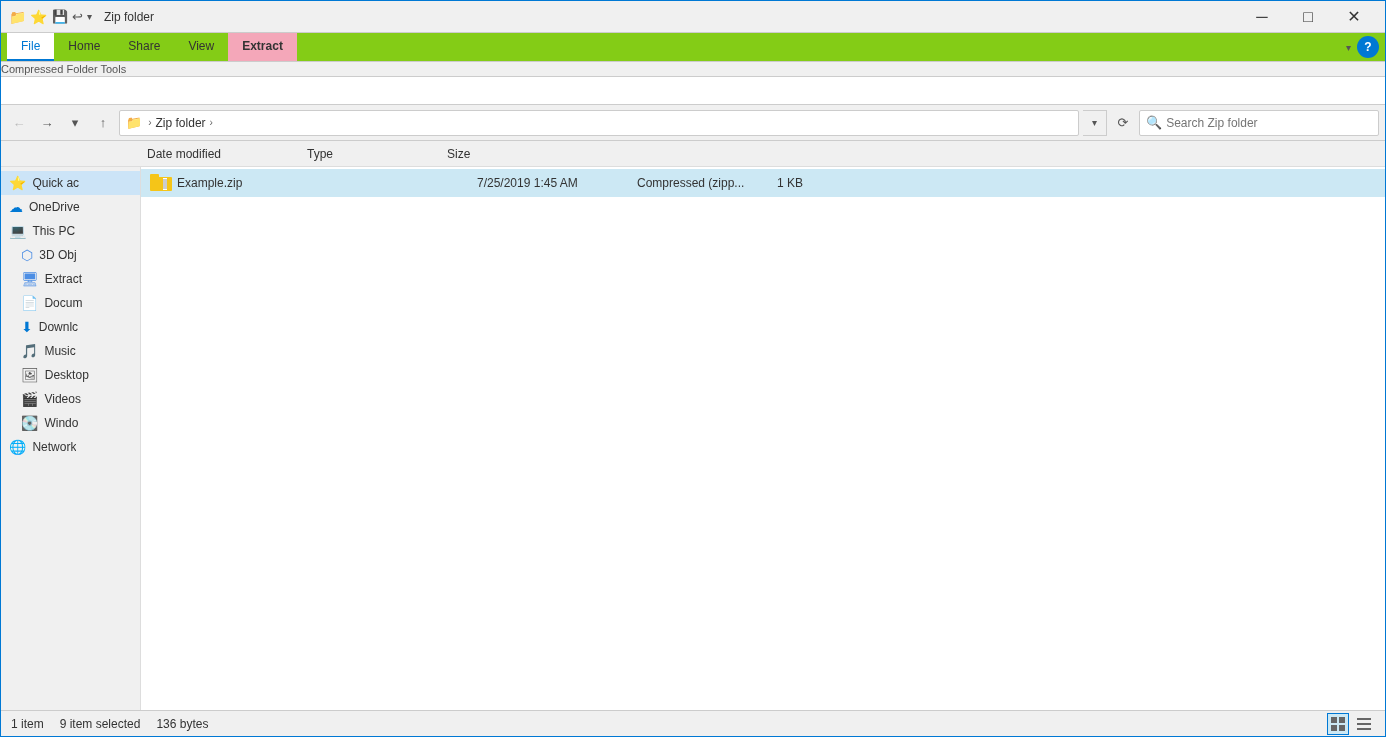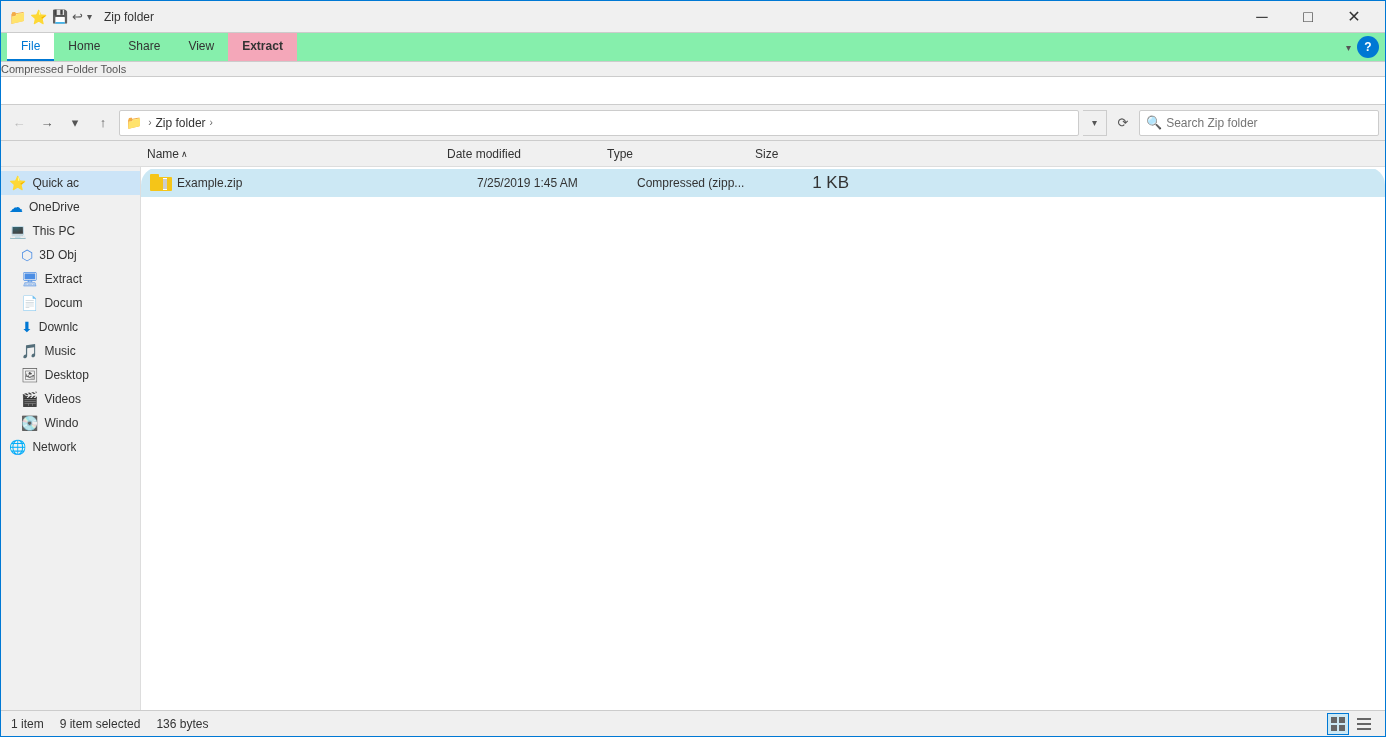--- a/index.html
+++ b/index.html
@@ -23,58 +23,58 @@
     .address-chevron { color: #666; font-size: 10px; margin: 0 2px; }
     .refresh-btn { width: 24px; height: 24px; border: 1px solid transparent; background: transparent; cursor: pointer; display: flex; align-items: center; justify-content: center; font-size: 13px; color: #555; }
     .search-box { width: 240px; height: 26px; border: 1px solid #ccc; background: #fff; display: flex; align-items: center; padding: 0 6px; border-radius: 2px; gap: 4px; }
     .search-box input { border: none; outline: none; background: transparent; font-size: 12px; flex: 1; color: #0f766e; }
     .search-icon { color: #666; font-size: 13px; }
     .address-dropdown { width: 24px; height: 26px; border: 1px solid #ccc; border-left: none; background: #f0f0f0; cursor: pointer; display: flex; align-items: center; justify-content: center; font-size: 10px; color: #555; }
     .col-header { font-size: 12px; color: #333; cursor: pointer; padding: 0 6px; display: flex; align-items: center; gap: 2px; }
     .col-header.name { width: 300px; }
     .col-header.date { width: 160px; }
     .col-header.type { width: 140px; }
-    .col-header.size { width: 80px; margin-left: 8px; }
+    .col-header.size { width: 80px; }
     .col-sort { font-size: 9px; }
 
     
     .main-content { display: flex; flex: 1; overflow: hidden; }
 
     
     .sidebar { width: 140px; min-width: 140px; background: #f0f0f0; overflow-y: auto; padding: 4px 0; border-right: 1px solid #ddd; }
     .sidebar-item { display: flex; align-items: center; padding: 4px 8px; gap: 6px; cursor: pointer; font-size: 12px; color: #333; white-space: nowrap; overflow: hidden; }
     .sidebar-item.active { background: #cce4f7; }
     .sidebar-icon { font-size: 14px; flex-shrink: 0; }
     .sidebar-label { overflow: hidden; text-overflow: ellipsis; }
     .sidebar-star { color: #0078d4; }
     .sidebar-onedrive { color: #0078d4; }
     .sidebar-thispc { color: #4c8ee4; }
 
     
-    .file-list { flex: 1; background: #fff; overflow-y: auto; padding: 2px 0; border-radius: 18px; }
+    .file-list { flex: 1; background: #fff; overflow-y: auto; padding: 2px 0; }
     .file-row { display: flex; align-items: center; padding: 2px 8px; cursor: pointer; height: 28px; }
     .file-row.selected { background: #cce8f4; }
     .file-icon { width: 24px; height: 24px; display: flex; align-items: center; justify-content: center; margin-right: 4px; flex-shrink: 0; }
     .file-name-col { width: 300px; display: flex; align-items: center; font-size: 12px; color: #333; }
     .file-date-col { width: 160px; font-size: 12px; color: #333; }
     .file-type-col { width: 140px; font-size: 12px; color: #333; }
-    .file-size-col { width: 80px; font-size: 17px; color: #333; text-align: right; padding-right: 8px; }
+    .file-size-col { width: 80px; font-size: 12px; color: #333; padding-right: 8px; }
 
     
     .status-bar { display: flex; align-items: center; justify-content: space-between; background: #f0f0f0; border-top: 1px solid #ccc; padding: 2px 10px; height: 26px; }
     .status-left { font-size: 12px; color: #333; display: flex; gap: 16px; }
     .status-right { display: flex; gap: 4px; }
     .view-btn { width: 22px; height: 22px; border: 1px solid transparent; background: transparent; cursor: pointer; display: flex; align-items: center; justify-content: center; font-size: 14px; }
     .view-btn.active { background: #cce8f4; border-color: #0078d4; }
 
     
     .help-btn { width: 22px; height: 22px; border-radius: 50%; background: #0078d4; color: white; border: none; cursor: pointer; font-size: 12px; font-weight: bold; display: flex; align-items: center; justify-content: center; }
 
     
-    .ribbon-tab-row { display: flex; background: #86efac; border-bottom: 1px solid #ccc; padding: 0 6px; }
+    .ribbon-tab-row { display: flex; background: #84cc16; border-bottom: 1px solid #ccc; padding: 0 6px; }
     .rtab { padding: 6px 14px; font-size: 12px; cursor: pointer; color: #333; border-bottom: 2px solid transparent; }
     .rtab.active { border-bottom: 2px solid #0078d4; color: #0078d4; background: #fff; }
     .rtab.extract { background: #f4a7b9; color: #333; font-weight: 600; }
 
     .toolbar-row { display: flex; background: #fff; border-bottom: 1px solid #ccc; padding: 4px 8px; min-height: 28px; align-items: center; }
     .toolbar-label { font-size: 11px; color: #555; }
 
     
     .cft-label { font-size: 11px; color: #555; background: #f0f0f0; border-bottom: 1px solid #ccc; text-align: left; padding: 1px 0; }
 
@@ -140,24 +140,20 @@
   <button class="refresh-btn">⟳</button>
 
   <div class="search-box">
     <span class="search-icon">🔍</span>
     <input type="text" placeholder="Search Zip folder" style="">
   </div>
 </div>
 
 <div style="display:flex; align-items:center; background:#f0f0f0; border-bottom:1px solid #ddd; height:26px;">
   <div style="width:140px;"></div>
-  <div class="col-header name">
-    <span>Name</span>
-    <span class="col-sort">∧</span>
-  </div>
   <div class="col-header date">
     <span>Date modified</span>
   </div>
   <div class="col-header type">
     <span>Type</span>
   </div>
   <div class="col-header size">
     <span>Size</span>
   </div>
 </div>

